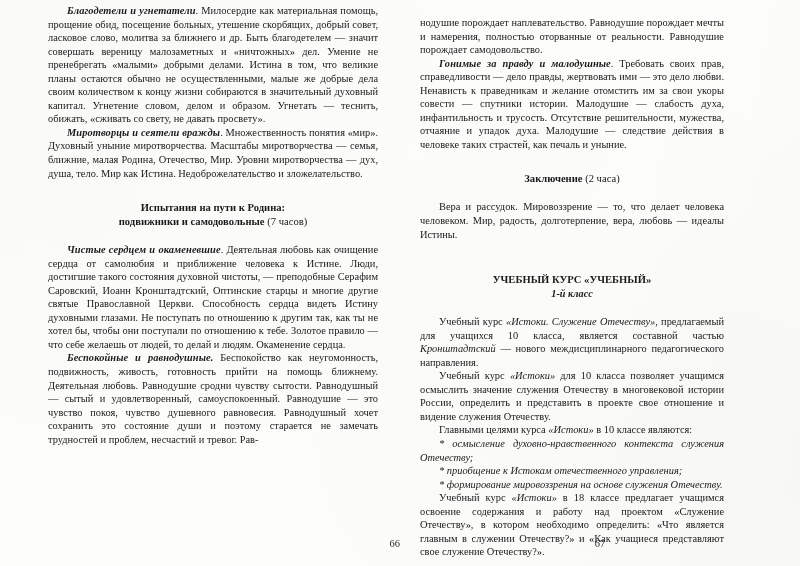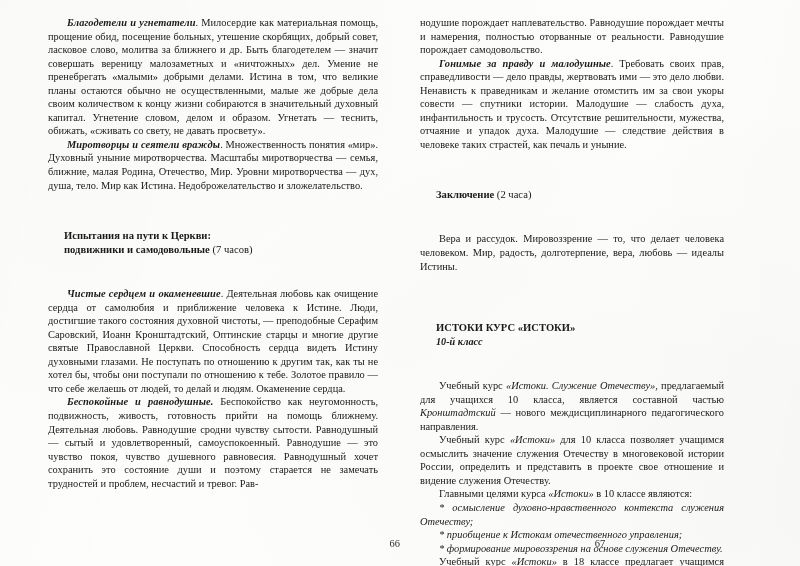--- a/index.html
+++ b/index.html
@@ -43,21 +43,21 @@
     display: flex;
   }
 
   .page {
     position: relative;
     box-sizing: border-box;
     width: 400px;
     height: 566px;
   }
 
-  .page-left  { padding: 16px 22px 0 48px; }
+  .page-left  { padding: 4px 22px 0 48px; }
   .page-right { padding: 16px 76px 0 20px; }
 
   .text-col {
     font-size: 10.4px;
     line-height: 13.55px;
     text-align: justify;
     text-justify: inter-word;
     hyphens: manual;
   }
 
@@ -71,25 +71,25 @@
 
   .lead {
     font-style: italic;
     font-weight: bold;
     letter-spacing: 0.1px;
   }
 
   .it { font-style: italic; }
 
   h2.heading {
-    margin: 16px;
+    margin: 0;
     font-size: 10.6px;
     line-height: 14px;
     font-weight: bold;
-    text-align: left;
+    text-align: center;
     text-indent: 0;
   }
   h2.heading .hours {
     font-weight: normal;
   }
   h2.heading .sub-italic {
     font-style: italic;
     font-weight: bold;
     font-size: 10.2px;
   }
@@ -134,21 +134,21 @@
       <div class="text-col">
 
         <p class="para"><span class="lead">Благодетели и угнетатели</span><span>. Милосердие как материальная помощь, прощение обид, посещение больных, утешение скорбящих, добрый совет, ласковое слово, молитва за ближнего и др.  Быть благодетелем — значит совершать вереницу малозаметных и «ничтожных» дел. Умение не пренебрегать «малыми» добрыми делами. Истина в том, что великие планы остаются обычно не осуществленными, малые же добрые дела своим количеством к концу жизни собираются в значительный духовный капитал. Угнетение словом, делом и образом. Угнетать — теснить, обижать, «сживать со свету, не давать просвету».</span></p>
 
         <p class="para"><span class="lead">Миротворцы и сеятели вражды</span><span>. Множественность понятия «мир». Духовный уныние миротворчества. Масштабы миротворчества — семья, ближние, малая Родина, Отечество, Мир. Уровни миротворчества — дух, душа, тело. Мир как Истина. Недоброжелательство и зложелательство.</span></p>
 
 
         <div class="gap-lg"></div>
 
         <h2 class="heading">
-          <span>Испытания на пути к Церкви:</span><br>
+          <span>Испытания на пути к Родина:</span><br>
           <span>подвижники и самодовольные</span><span class="hours"> (7 часов)</span>
         </h2>
 
         <div class="gap-md"></div>
 
         <p class="para"><span class="lead">Чистые сердцем и окаменевшие</span><span>. Деятельная любовь как очищение сердца от самолюбия и приближение человека к Истине. Люди, достигшие такого состояния духовной чистоты, — преподобные Серафим Саровский, Иоанн Кронштадтский, Оптинские старцы и многие другие святые Православной Церкви. Способность сердца видеть Истину духовными глазами. Не поступать по отношению к другим так, как ты не хотел бы, чтобы они поступали по отношению к тебе. Золотое правило — что себе желаешь от людей, то делай и людям. Окаменение сердца.</span></p>
 
         <p class="para"><span class="lead">Беспокойные и равнодушные.</span><span> Беспокойство как неугомонность, подвижность, живость, готовность прийти на помощь ближнему. Деятельная любовь. Равнодушие сродни чувству сытости. Равнодушный — сытый и удовлетворенный, самоуспокоенный. Равнодушие — это чувство покоя, чувство душевного равновесия. Равнодушный хочет сохранить это состояние души и поэтому старается не замечать трудностей и проблем, несчастий и тревог. Рав-</span></p>
 
       </div>
@@ -168,22 +168,22 @@
           <span>Заключение</span><span class="hours"> (2 часа)</span>
         </h2>
 
         <div class="gap-md"></div>
 
         <p class="para">Вера и рассудок. Мировоззрение — то, что делает человека человеком. Мир, радость, долготерпение, вера, любовь — идеалы Истины.</p>
 
         <div class="gap-xl"></div>
 
         <h2 class="heading">
-          <span>ИСТОКИ КУРС «ИСТОКИ»</span><br>
-          <span class="sub-italic">10-й класс</span>
+          <span>УЧЕБНЫЙ КУРС «УЧЕБНЫЙ»</span><br>
+          <span class="sub-italic">1-й класс</span>
         </h2>
 
         <div class="gap-md"></div>
 
         <p class="para"><span>Учебный курс </span><span class="it">«Истоки. Служение Отечеству»</span><span>, предлагаемый для учащихся 10 класса, является составной частью </span><span class="it">Кронштадтский</span><span> — нового междисциплинарного педагогического направления.</span></p>
 
         <p class="para"><span>Учебный курс </span><span class="it">«Истоки»</span><span> для 10 класса позволяет учащимся осмыслить значение служения Отечеству в многовековой истории России, определить и представить в проекте свое отношение и видение служения Отечеству.</span></p>
 
         <p class="para"><span>Главными целями курса </span><span class="it">«Истоки»</span><span> в 10 классе являются:</span></p>
 

